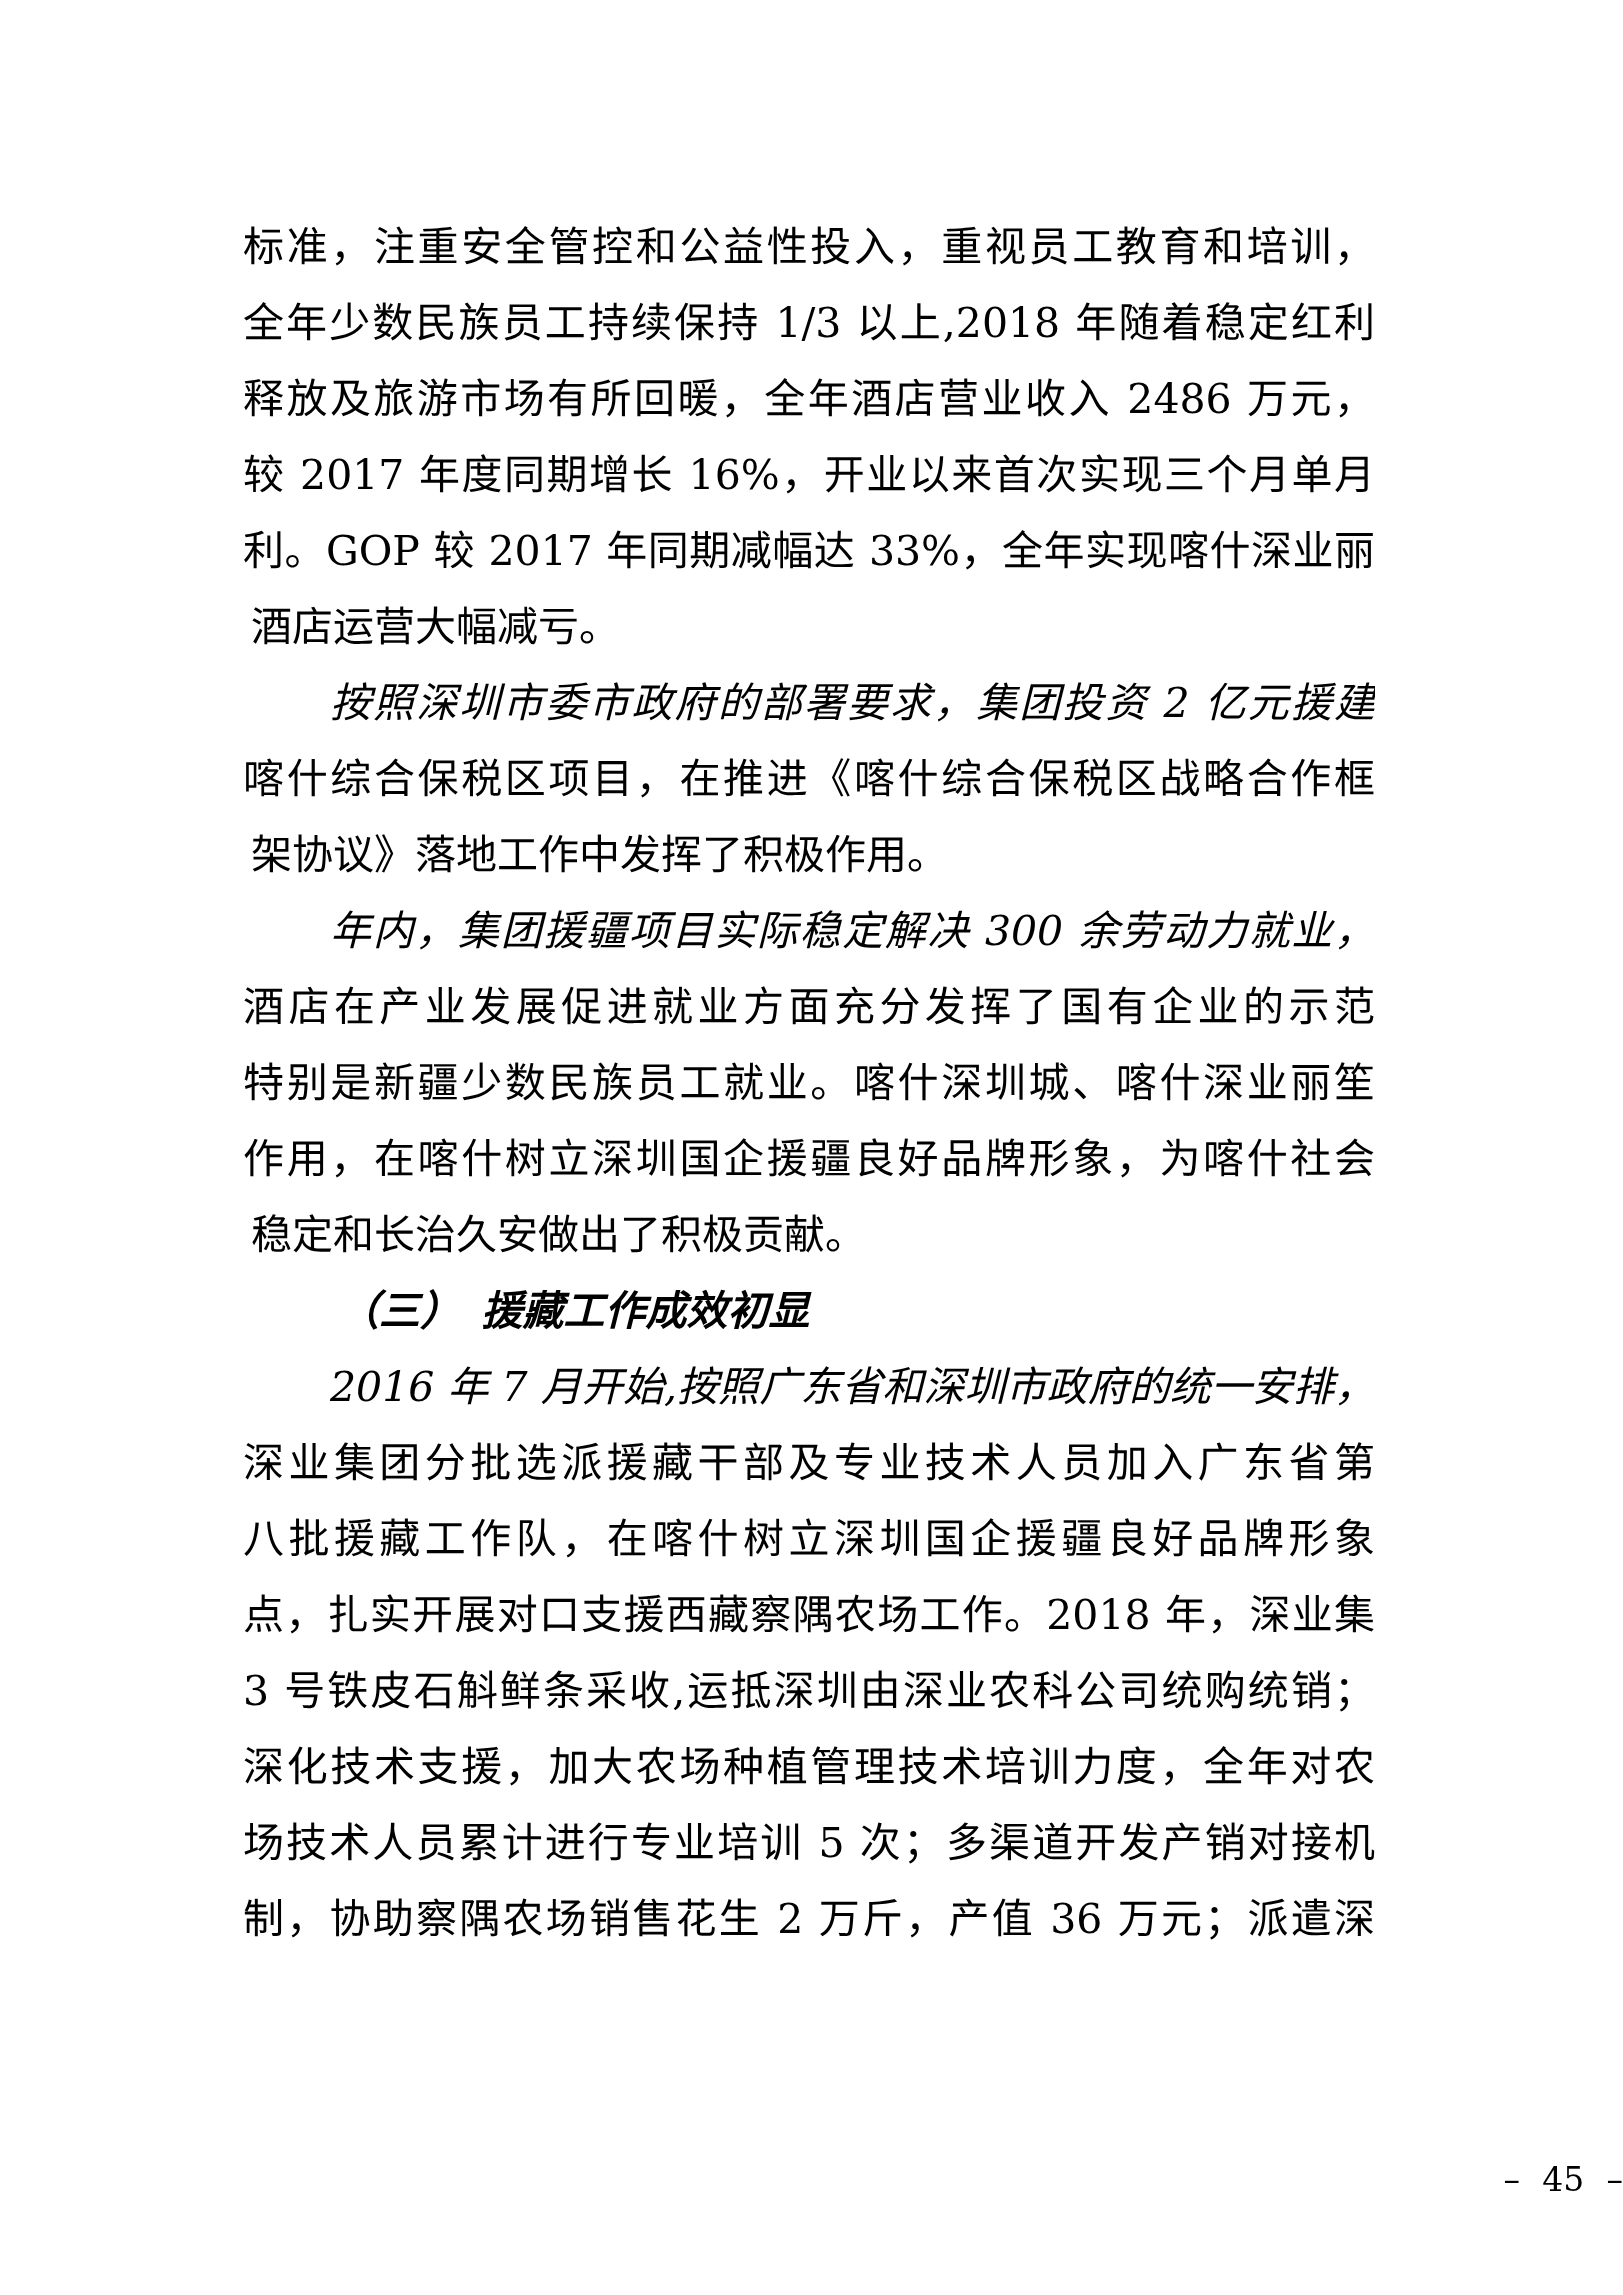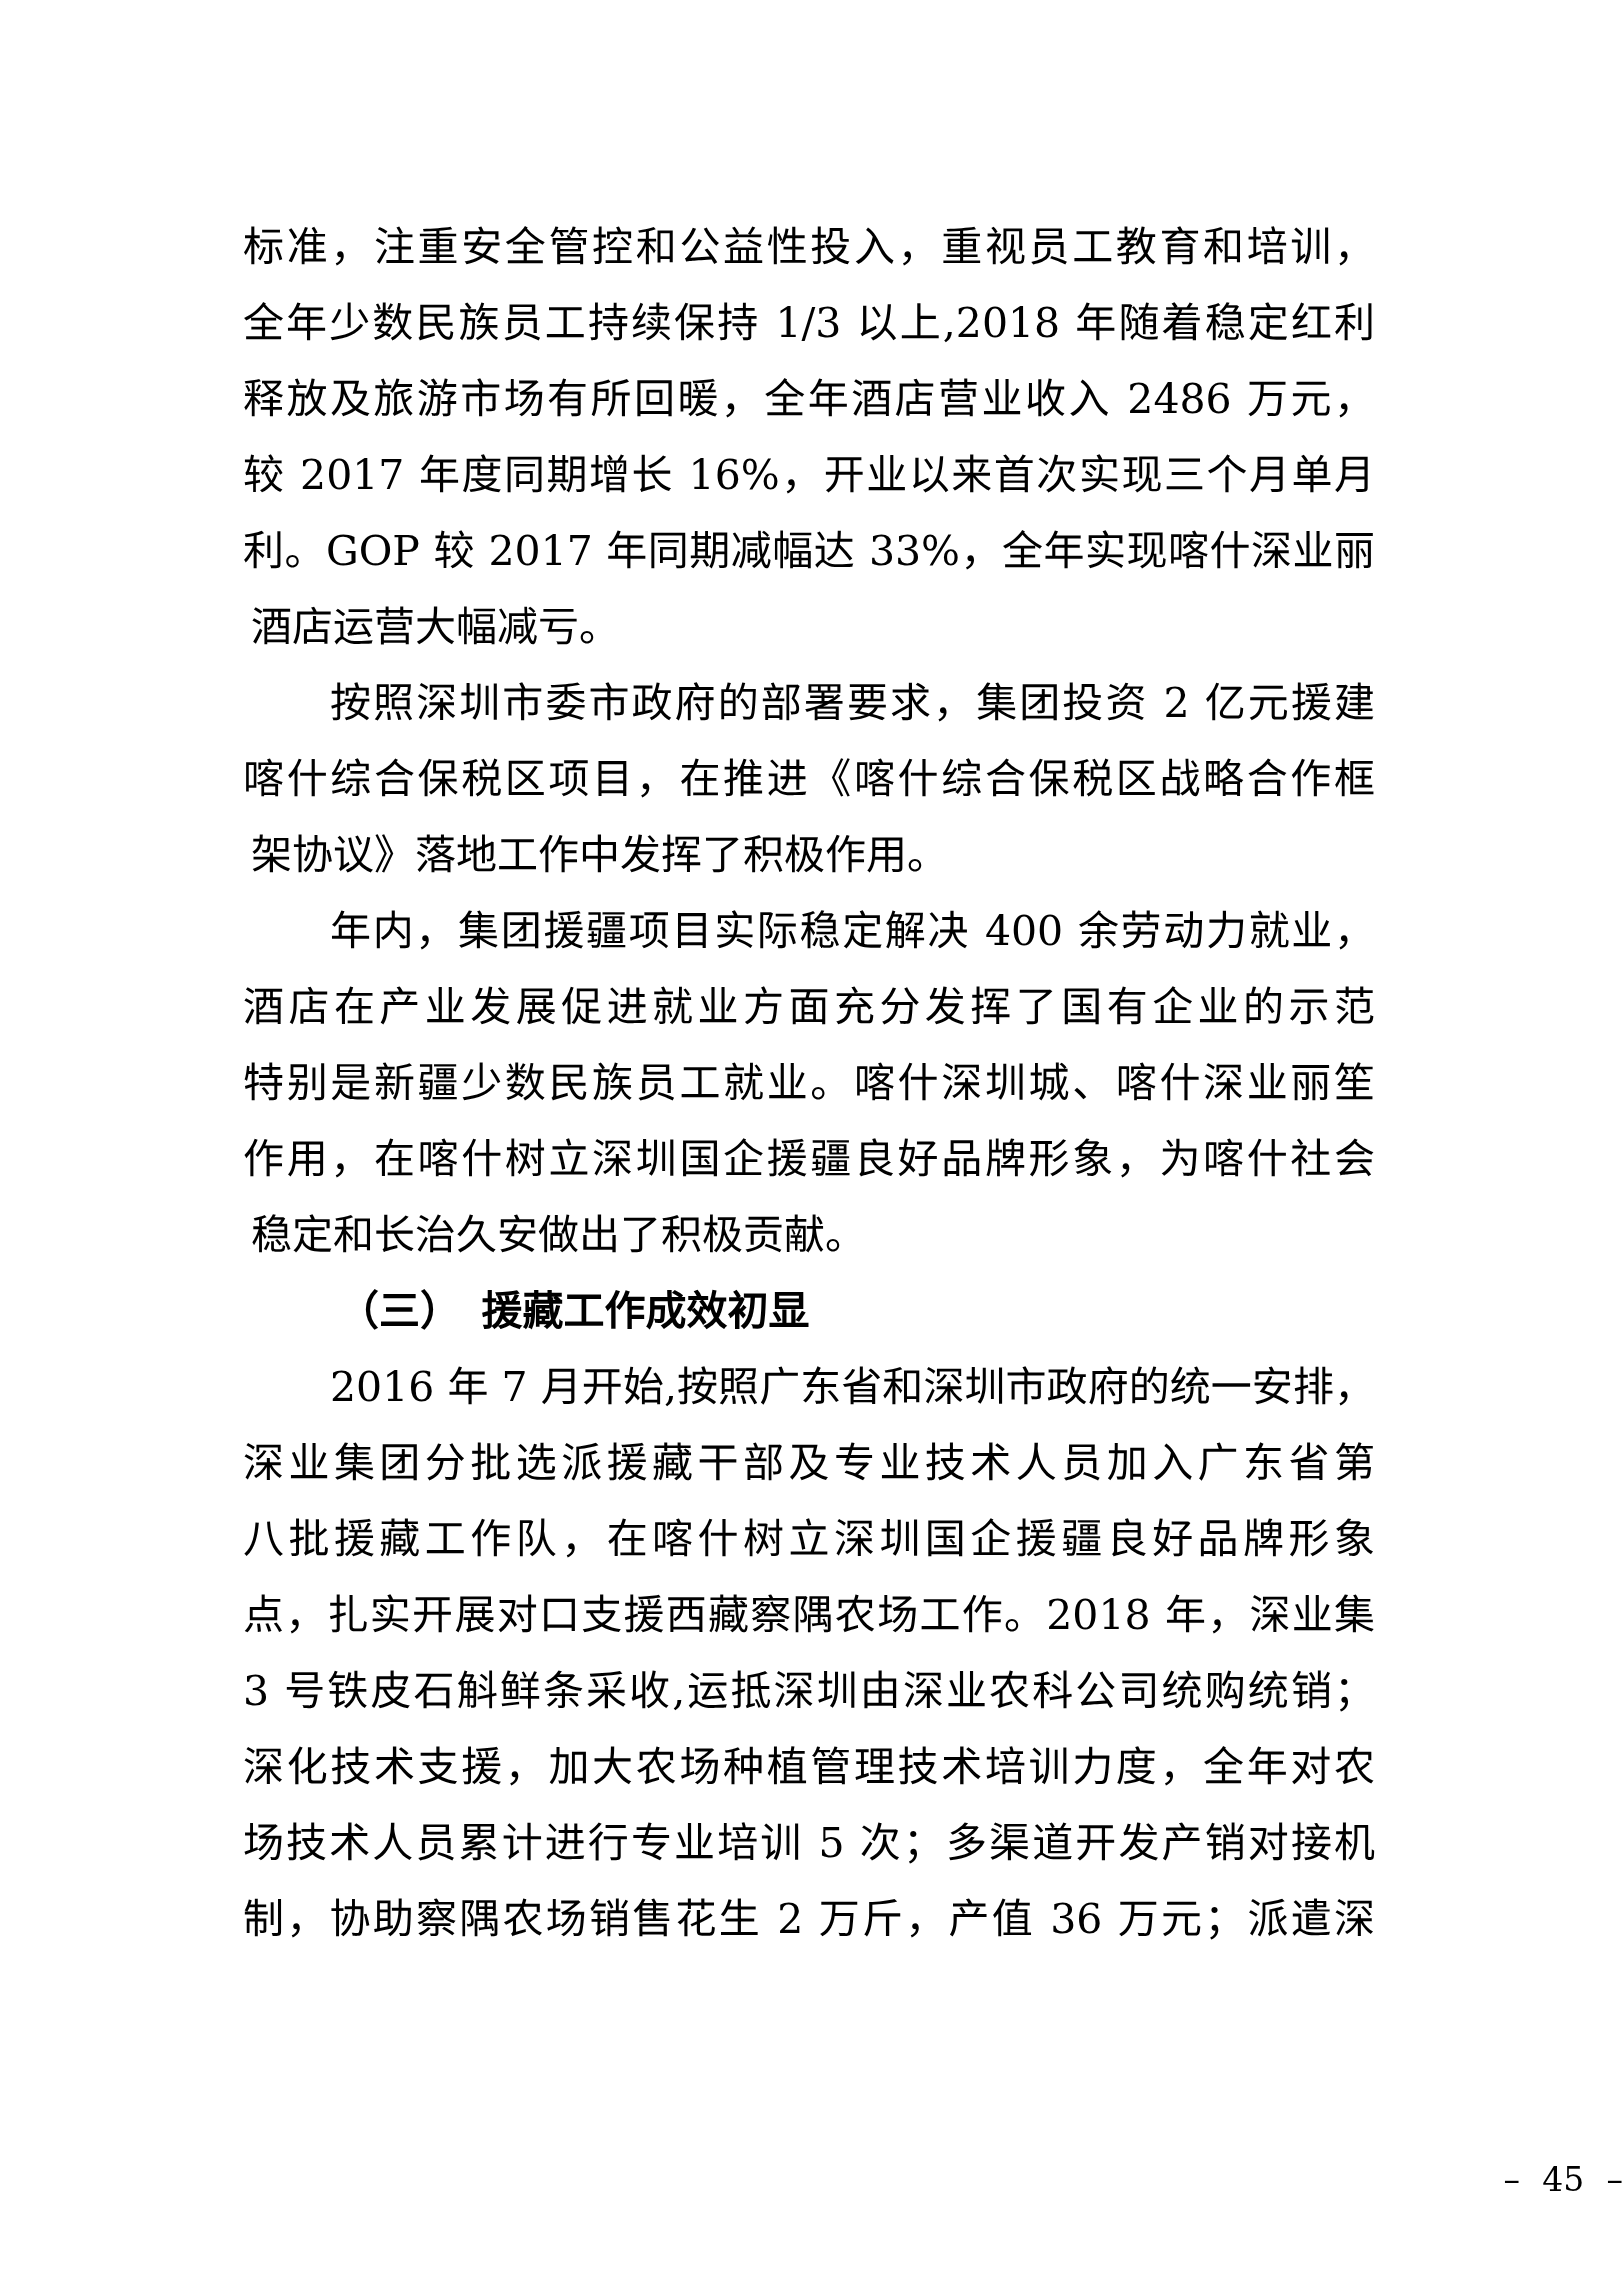--- a/index.html
+++ b/index.html
@@ -36,20 +36,21 @@
     overflow: hidden;
     white-space: normal;
     letter-spacing: 0;
   }
   .line.para-end {
     text-align-last: left;
     margin-left: 8px;
   }
   .line.indent {
     text-indent: 87px;
+    font-style: italic;
   }
   .line.heading {
     font-weight: bold;
   }
   .footer {
     position: absolute;
     left: 0;
     top: 2160px;
     width: 1623px;
     text-align: right;
@@ -65,21 +66,21 @@
   <div class="content">
     <div class="line">标准，注重安全管控和公益性投入，重视员工教育和培训，</div>
     <div class="line">全年少数民族员工持续保持 1/3 以上,2018 年随着稳定红利</div>
     <div class="line">释放及旅游市场有所回暖，全年酒店营业收入 2486 万元，</div>
     <div class="line">较 2017 年度同期增长 16%，开业以来首次实现三个月单月盈</div>
     <div class="line">利。GOP 较 2017 年同期减幅达 33%，全年实现喀什深业丽笙</div>
     <div class="line para-end">酒店运营大幅减亏。</div>
     <div class="line indent">按照深圳市委市政府的部署要求，集团投资 2 亿元援建</div>
     <div class="line">喀什综合保税区项目，在推进《喀什综合保税区战略合作框</div>
     <div class="line para-end">架协议》落地工作中发挥了积极作用。</div>
-    <div class="line indent">年内，集团援疆项目实际稳定解决 400 余劳动力就业，</div>
+    <div class="line indent">年内，集团援疆项目实际稳定解决 300 余劳动力就业，</div>
     <div class="line">酒店在产业发展促进就业方面充分发挥了国有企业的示范</div>
     <div class="line">特别是新疆少数民族员工就业。喀什深圳城、喀什深业丽笙</div>
     <div class="line">作用，在喀什树立深圳国企援疆良好品牌形象，为喀什社会</div>
     <div class="line para-end">稳定和长治久安做出了积极贡献。</div>
     <div class="line indent heading para-end">（三）　援藏工作成效初显</div>
     <div class="line indent">2016 年 7 月开始,按照广东省和深圳市政府的统一安排，</div>
     <div class="line">深业集团分批选派援藏干部及专业技术人员加入广东省第</div>
     <div class="line">八批援藏工作队，在喀什树立深圳国企援疆良好品牌形象</div>
     <div class="line">点，扎实开展对口支援西藏察隅农场工作。2018 年，深业集</div>
     <div class="line">3 号铁皮石斛鲜条采收,运抵深圳由深业农科公司统购统销；</div>

